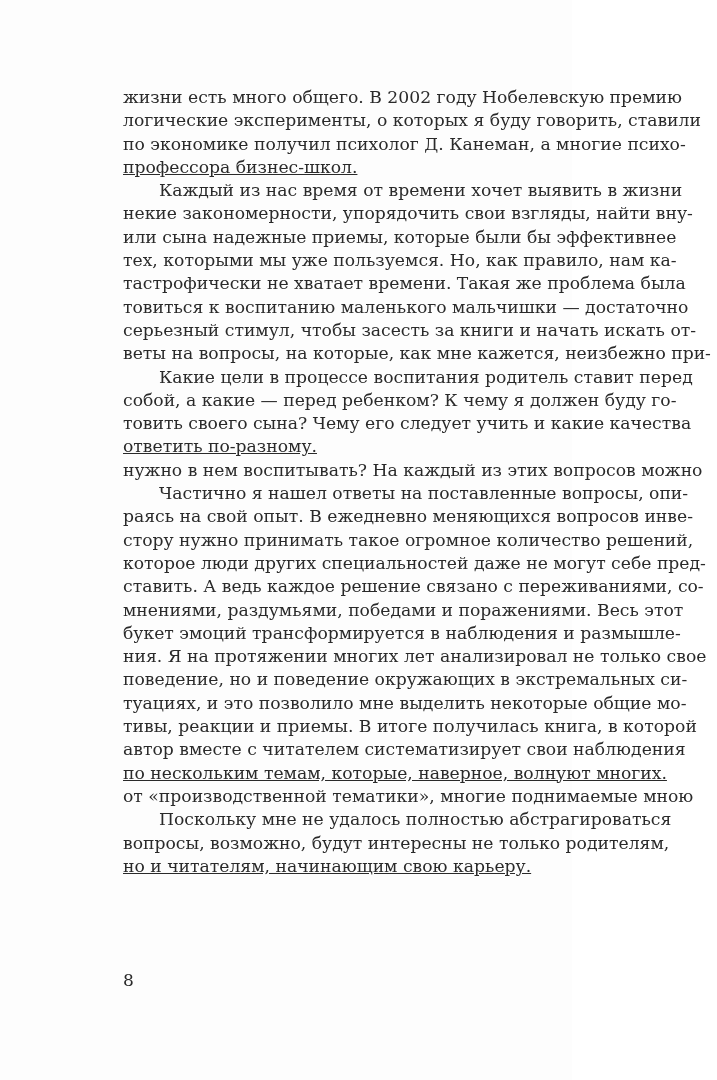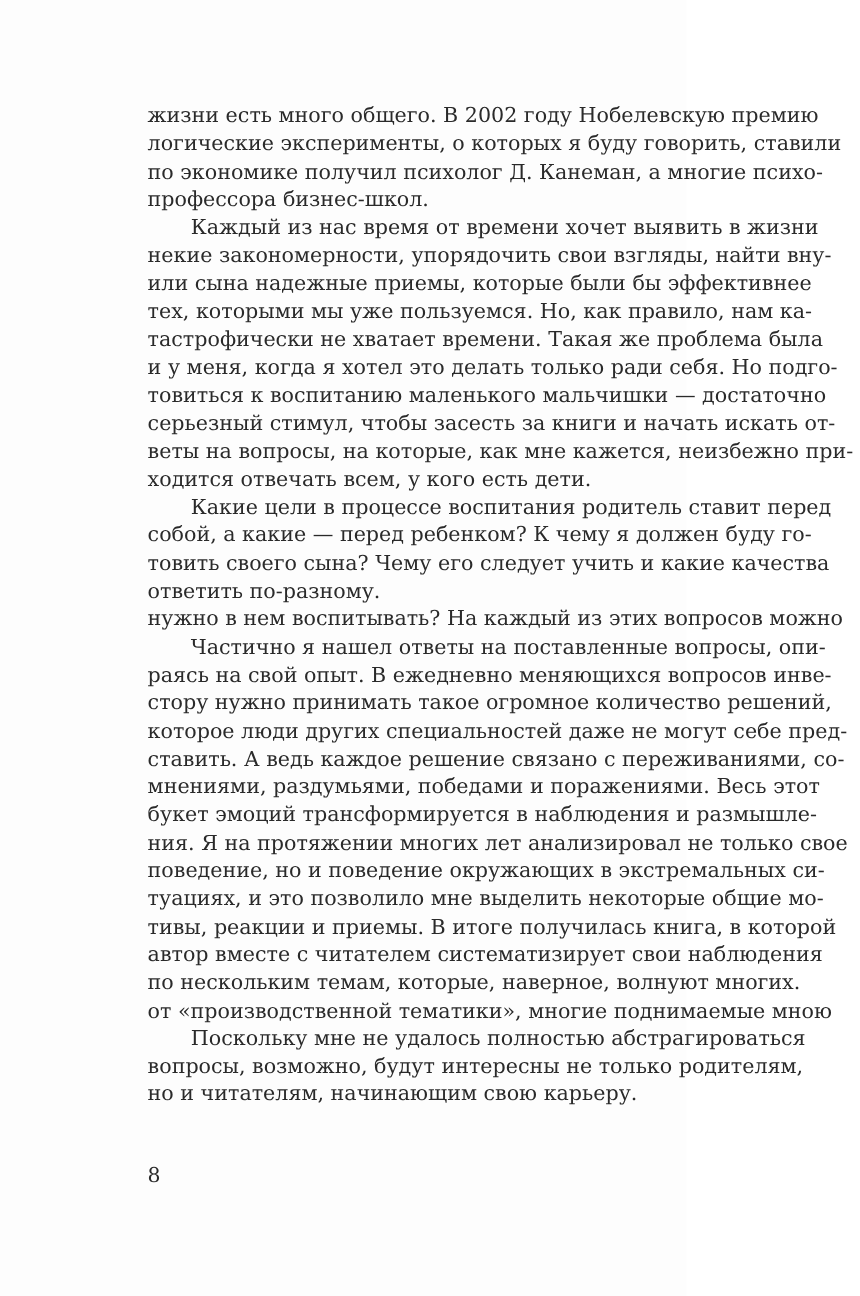--- a/index.html
+++ b/index.html
@@ -33,20 +33,21 @@
     .line {
       display: block;
       white-space: nowrap;
       text-align: justify;
       text-align-last: justify;
       height: 23.3px;
       overflow: visible;
     }
     .line.last {
       text-align-last: left;
+      text-decoration: underline;
     }
     .line.indent {
       padding-left: 36px;
     }
     .page-number {
       position: absolute;
       left: 123px;
       top: 970px;
       font-family: "DejaVu Serif", "Liberation Serif", serif;
       font-size: 17px;
@@ -60,25 +61,23 @@
   <div class="text-block" id="text-block">
       <span class="line">жизни есть много общего. В 2002 году Нобелевскую премию</span>
       <span class="line">логические эксперименты, о которых я буду говорить, ставили</span>
       <span class="line">по экономике получил психолог Д. Канеман, а многие психо-</span>
       <span class="line last">профессора бизнес-школ.</span>
       <span class="line indent">Каждый из нас время от времени хочет выявить в жизни</span>
       <span class="line">некие закономерности, упорядочить свои взгляды, найти вну-</span>
       <span class="line">или сына надежные приемы, которые были бы эффективнее</span>
       <span class="line">тех, которыми мы уже пользуемся. Но, как правило, нам ка-</span>
       <span class="line">тастрофически не хватает времени. Такая же проблема была</span>
-      <span class="line">и у меня, когда я хотел это делать только ради себя. Но подго-</span>
       <span class="line">товиться к воспитанию маленького мальчишки — достаточно</span>
       <span class="line">серьезный стимул, чтобы засесть за книги и начать искать от-</span>
       <span class="line">веты на вопросы, на которые, как мне кажется, неизбежно при-</span>
-      <span class="line last">ходится отвечать всем, у кого есть дети.</span>
       <span class="line indent">Какие цели в процессе воспитания родитель ставит перед</span>
       <span class="line">собой, а какие — перед ребенком? К чему я должен буду го-</span>
       <span class="line">товить своего сына? Чему его следует учить и какие качества</span>
       <span class="line last">ответить по-разному.</span>
       <span class="line">нужно в нем воспитывать? На каждый из этих вопросов можно</span>
       <span class="line indent">Частично я нашел ответы на поставленные вопросы, опи-</span>
       <span class="line">раясь на свой опыт. В ежедневно меняющихся вопросов инве-</span>
       <span class="line">стору нужно принимать такое огромное количество решений,</span>
       <span class="line">которое люди других специальностей даже не могут себе пред-</span>
       <span class="line">ставить. А ведь каждое решение связано с переживаниями, со-</span>

